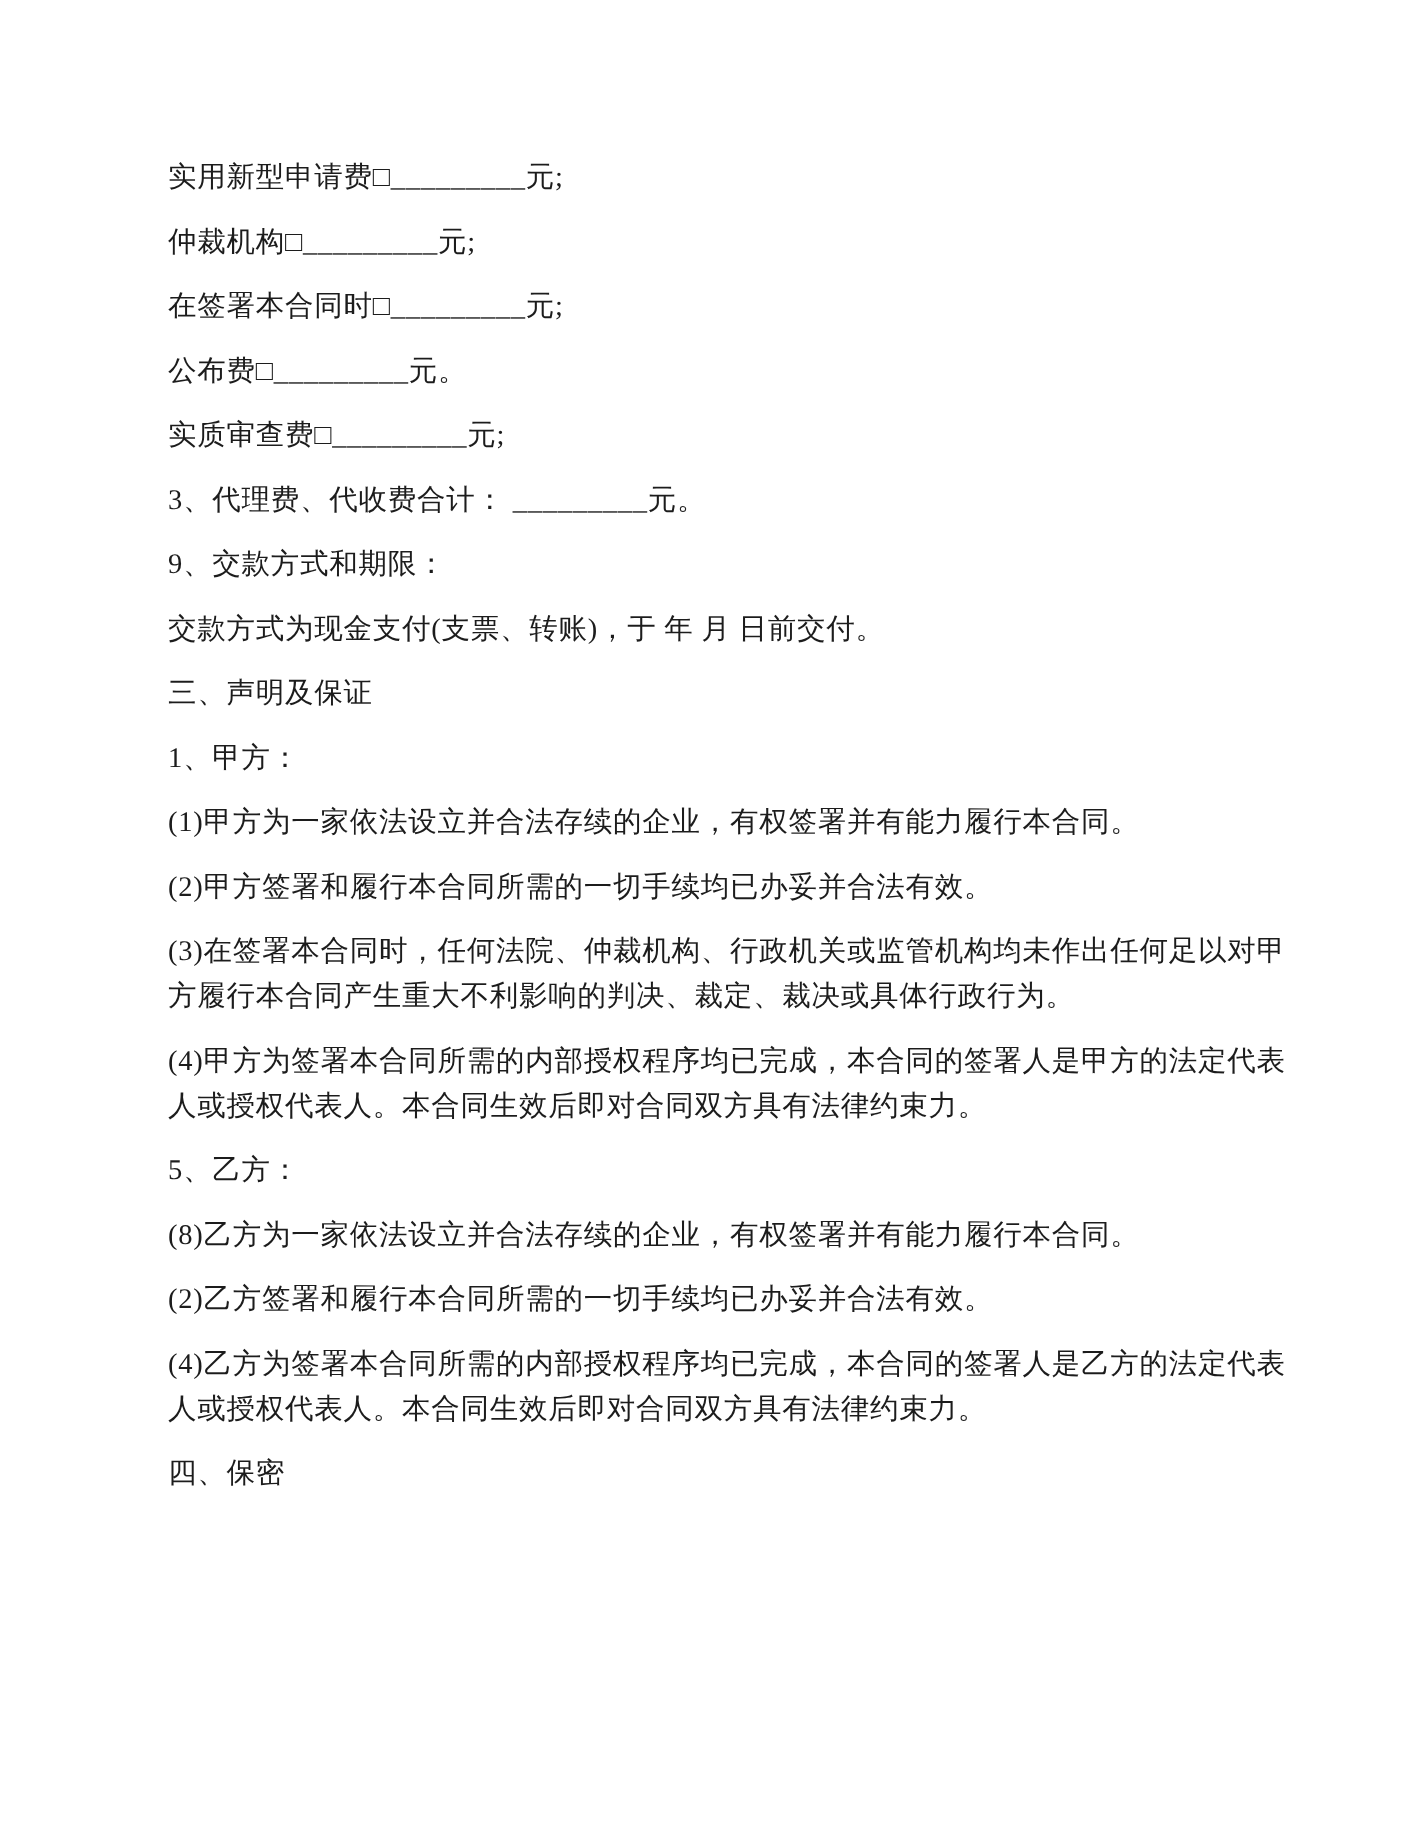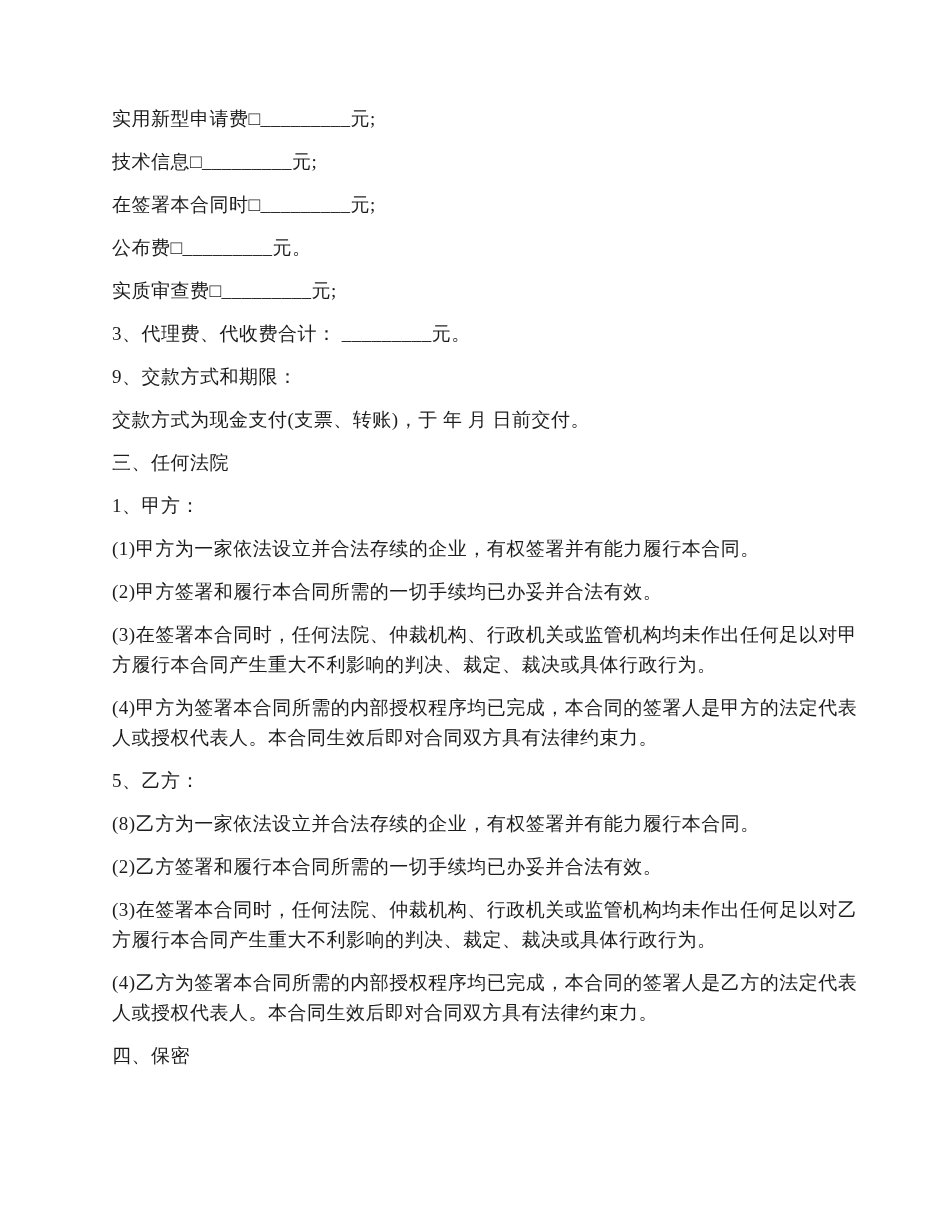--- a/index.html
+++ b/index.html
@@ -32,33 +32,32 @@
     white-space: pre-wrap;
     text-align: left;
   }
 </style>
 </head>
 <body>
 
 <div class="page">
   <div class="content">
     <p class="para">实用新型申请费□_________元;</p>
-    <p class="para">技术信息□_________元;</p>
+    <p class="para">仲裁机构□_________元;</p>
     <p class="para">在签署本合同时□_________元;</p>
     <p class="para">公布费□_________元。</p>
     <p class="para">实质审查费□_________元;</p>
     <p class="para">3、代理费、代收费合计： _________元。</p>
     <p class="para">9、交款方式和期限：</p>
     <p class="para">交款方式为现金支付(支票、转账)，于 年 月 日前交付。</p>
-    <p class="para">三、任何法院</p>
+    <p class="para">三、声明及保证</p>
     <p class="para">1、甲方：</p>
     <p class="para">(1)甲方为一家依法设立并合法存续的企业，有权签署并有能力履行本合同。</p>
     <p class="para">(2)甲方签署和履行本合同所需的一切手续均已办妥并合法有效。</p>
     <p class="para">(3)在签署本合同时，任何法院、仲裁机构、行政机关或监管机构均未作出任何足以对甲方履行本合同产生重大不利影响的判决、裁定、裁决或具体行政行为。</p>
     <p class="para">(4)甲方为签署本合同所需的内部授权程序均已完成，本合同的签署人是甲方的法定代表人或授权代表人。本合同生效后即对合同双方具有法律约束力。</p>
     <p class="para">5、乙方：</p>
     <p class="para">(8)乙方为一家依法设立并合法存续的企业，有权签署并有能力履行本合同。</p>
     <p class="para">(2)乙方签署和履行本合同所需的一切手续均已办妥并合法有效。</p>
-    <p class="para">(3)在签署本合同时，任何法院、仲裁机构、行政机关或监管机构均未作出任何足以对乙方履行本合同产生重大不利影响的判决、裁定、裁决或具体行政行为。</p>
     <p class="para">(4)乙方为签署本合同所需的内部授权程序均已完成，本合同的签署人是乙方的法定代表人或授权代表人。本合同生效后即对合同双方具有法律约束力。</p>
     <p class="para">四、保密</p>
   </div>
 </div>
 
 </body></html>

